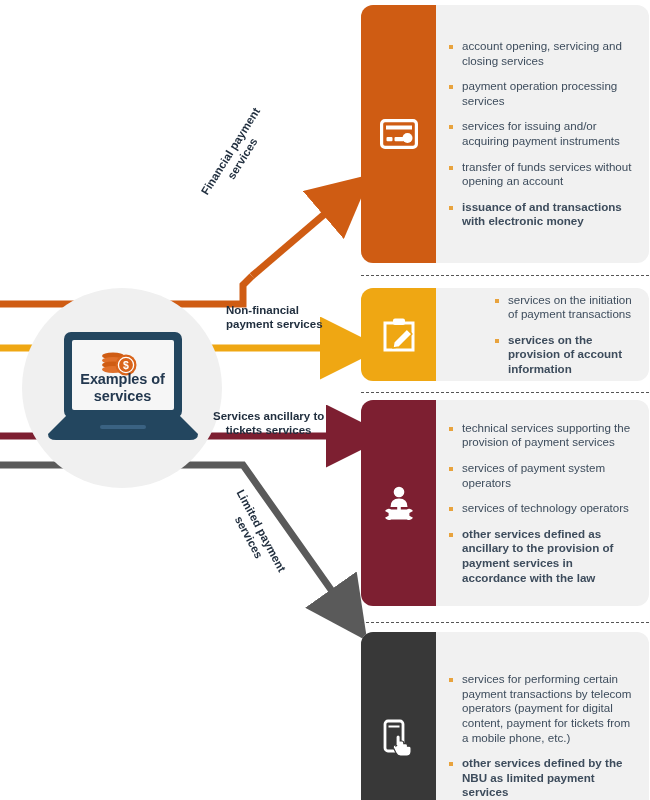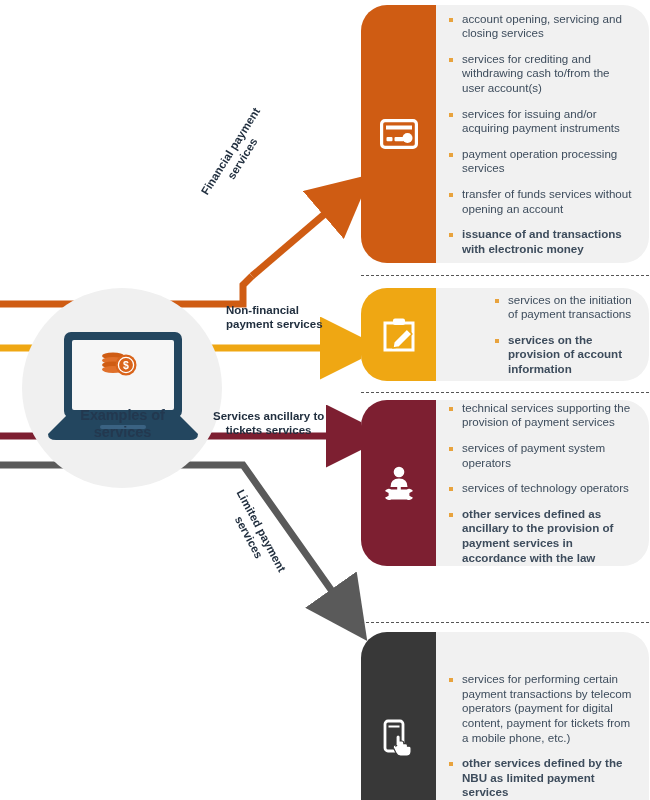--- a/index.html
+++ b/index.html
@@ -16,37 +16,37 @@
 
   
   .hub{
     position:absolute;left:22px;top:288px;width:200px;height:200px;
     border-radius:50%;background:#f0f0f0;
   }
   .laptop{position:absolute;left:38px;top:330px;width:170px;height:120px;}
   .hub-caption{
     position:absolute;left:55px;top:371px;width:135px;
     text-align:center;color:#23384f;font-weight:bold;font-size:14.5px;
-    line-height:16.5px;letter-spacing:-0.1px;margin-top:36px;
+    line-height:16.5px;letter-spacing:-0.1px;
   }
 
   
   .arrow-label{
     position:absolute;color:#1f2d3d;font-weight:bold;font-size:11.5px;
     line-height:14px;white-space:pre-line;
   }
   .lbl-financial{left:198px;top:190px;transform:rotate(-58deg);transform-origin:left top;text-align:center;}
   .lbl-nonfin{left:226px;top:303px;}
   .lbl-ancillary{left:213px;top:409px;text-align:center;}
   .lbl-limited{left:246px;top:487px;transform:rotate(62deg);transform-origin:left top;text-align:center;}
 
   
   .panel{
     position:absolute;left:361px;width:288px;
-    border-radius:26px;overflow:hidden;
+    border-radius:12px;overflow:hidden;
     background:#f1f1f1;
     display:flex;
   }
   .panel-bar{
     width:75px;flex:0 0 75px;
     display:flex;align-items:center;justify-content:center;
   }
   .panel-body{
     flex:1;padding:14px 16px 14px 13px;
     display:flex;flex-direction:column;justify-content:center;
@@ -61,21 +61,21 @@
     margin:6px 9px 0 0;
   }
   .bullet-tx{
     color:#3d4c5c;font-size:11.6px;line-height:14.6px;
   }
 
   .p1{top:5px;height:258px;}
   .p1 .panel-bar{background:#cf5c13;}
   .p2{top:288px;height:93px;gap:46px;}
   .p2 .panel-bar{background:#efa713;}
-  .p3{top:400px;height:166px;}
+  .p3{top:400px;height:206px;}
   .p3 .panel-bar{background:#7d1f31;}
   .p4{top:632px;height:208px;}
   .p4 .panel-bar{background:#383838;}
 
   .divider{
     position:absolute;left:361px;width:288px;height:0;
     border-top:1.4px dashed #555;
   }
   .d1{top:275px;}
   .d2{top:392px;}
@@ -165,29 +165,25 @@
         <circle cx="27.5" cy="19" r="5" fill="#ffffff"></circle>
       </svg>
     </div>
     <div class="panel-body">
       <div class="bullet-row">
         <span class="bullet-sq"></span>
         <span class="bullet-tx">account opening, servicing and closing services</span>
       </div>
       <div class="bullet-row">
         <span class="bullet-sq"></span>
-        <span class="bullet-tx">services for crediting and withdrawing cash to/from the user account(s)</span>
+        <span class="bullet-tx">payment operation processing services</span>
       </div>
       <div class="bullet-row">
         <span class="bullet-sq"></span>
         <span class="bullet-tx">services for issuing and/or acquiring payment instruments</span>
-      </div>
-      <div class="bullet-row">
-        <span class="bullet-sq"></span>
-        <span class="bullet-tx">payment operation processing services</span>
       </div>
       <div class="bullet-row">
         <span class="bullet-sq"></span>
         <span class="bullet-tx">transfer of funds services without opening an account</span>
       </div>
       <div class="bullet-row">
         <span class="bullet-sq"></span>
         <span class="bullet-tx">issuance of and transactions with electronic money</span>
       </div>
     </div>

